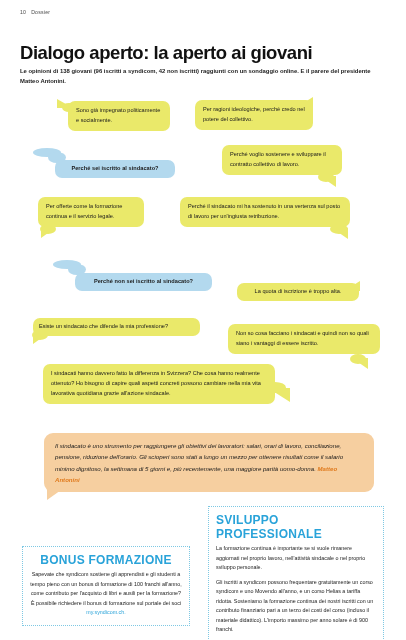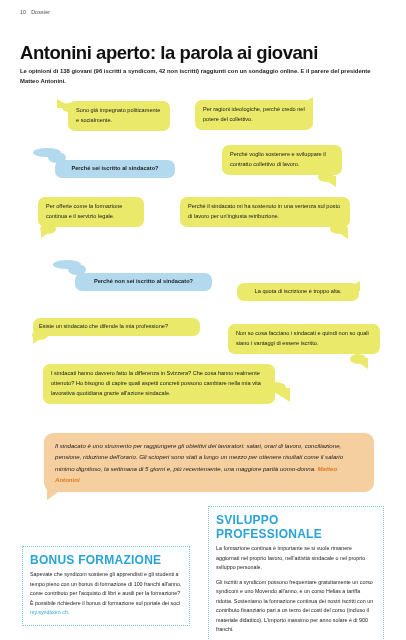--- a/index.html
+++ b/index.html
@@ -148,21 +148,21 @@
     text-decoration: none;
   }
 </style>
 </head>
 <body>
 
 <div id="running-head">
   <span class="folio">10</span><span>Dossier</span>
 </div>
 
-<h1 id="page-title">Antonini aperto: la parola ai giovani</h1>
+<h1 id="page-title">Dialogo aperto: la aperto ai giovani</h1>
 
 <p id="standfirst">Le opinioni di 138 giovani (96 iscritti a syndicom, 42 non iscritti) raggiunti con un sondaggio online. E il parere del presidente Matteo Antonini.</p>
 
 <div class="tail tail-ul" style="left:57px; top:99px;"></div>
 <div class="nub" style="left:62px; top:103px; width:14px; height:9px;"></div>
 <div class="bubble answer" style="left:68px; top:101px; width:102px;">Sono già impegnato politicamente e socialmente.</div>
 
 <div class="tail tail-ur" style="left:297px; top:97px;"></div>
 <div class="nub" style="left:290px; top:102px; width:16px; height:9px;"></div>
 <div class="bubble answer" style="left:195px; top:100px; width:118px;">Per ragioni ideologiche, perché credo nel potere del collettivo.</div>
@@ -202,21 +202,21 @@
 <div class="tail tail-dr" style="left:268px; top:388px; border-left-width:22px; border-top-width:14px;"></div>
 <div class="nub" style="left:264px; top:382px; width:22px; height:11px;"></div>
 <div class="bubble answer" style="left:43px; top:364px; width:232px;">I sindacati hanno davvero fatto la differenza in Svizzera? Che cosa hanno realmente ottenuto? Ho bisogno di capire quali aspetti concreti possono cambiare nella mia vita lavorativa quotidiana grazie all'azione sindacale.</div>
 
 <div class="tail tail-dl orange" style="left:47px; top:483px;"></div>
 <div class="nub orange" style="left:45px; top:476px; width:26px; height:14px;"></div>
 <div class="bubble quote" style="left:44px; top:433px; width:330px;">
   <span>Il sindacato è uno strumento per raggiungere gli obiettivi dei lavoratori: salari, orari di lavoro, conciliazione, pensione, riduzione dell'orario. Gli scioperi sono stati a lungo un mezzo per ottenere risultati come il salario minimo dignitoso, la settimana di 5 giorni e, più recentemente, una maggiore parità uomo-donna. </span><span class="author">Matteo Antonini</span>
 </div>
 
-<div class="infobox" style="left:22px; top:546px; width:168px;">
+<div class="infobox" style="left:22px; top:546px; width:168px;text-align:center;">
   <h3>BONUS FORMAZIONE</h3>
   <p><span>Sapevate che syndicom sostiene gli apprendisti e gli studenti a tempo pieno con un bonus di formazione di 100 franchi all'anno, come contributo per l'acquisto di libri e ausili per la formazione? È possibile richiedere il bonus di formazione sul portale dei soci </span><a href="#">my.syndicom.ch.</a></p>
 </div>
 
 <div class="infobox" style="left:208px; top:506px; width:176px;">
   <h3>SVILUPPO PROFESSIONALE</h3>
   <p>La formazione continua è importante se si vuole rimanere aggiornati nel proprio lavoro, nell'attività sindacale o nel proprio sviluppo personale.</p>
   <p>Gli iscritti a syndicom possono frequentare gratuitamente un corso syndicom e uno Movendo all'anno, e un corso Helias a tariffa ridotta. Sosteniamo la formazione continua dei nostri iscritti con un contributo finanziario pari a un terzo dei costi del corso (incluso il materiale didattico). L'importo massimo per anno solare è di 900 franchi.</p>
 </div>
 

